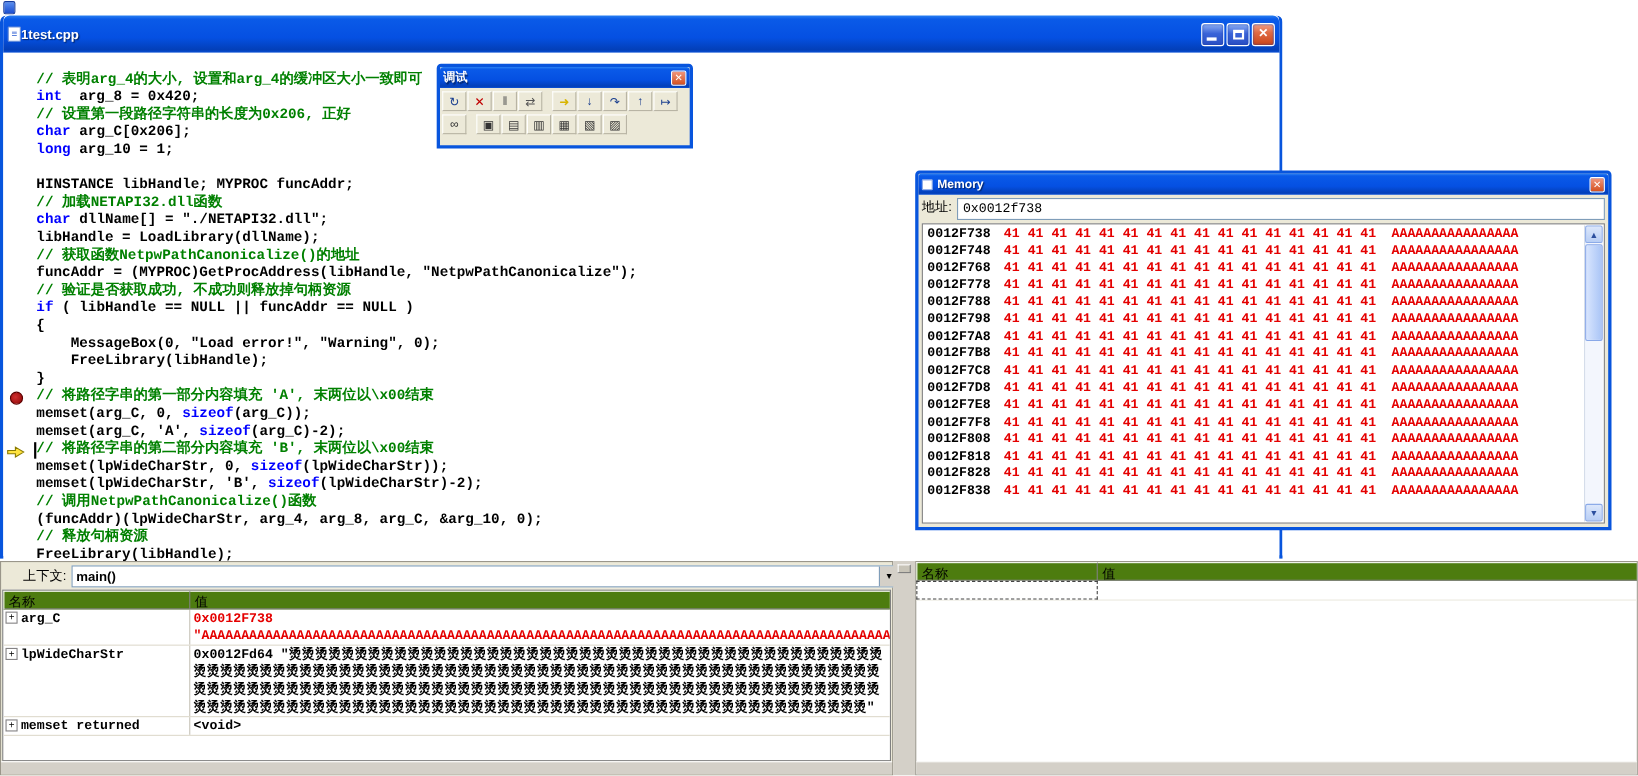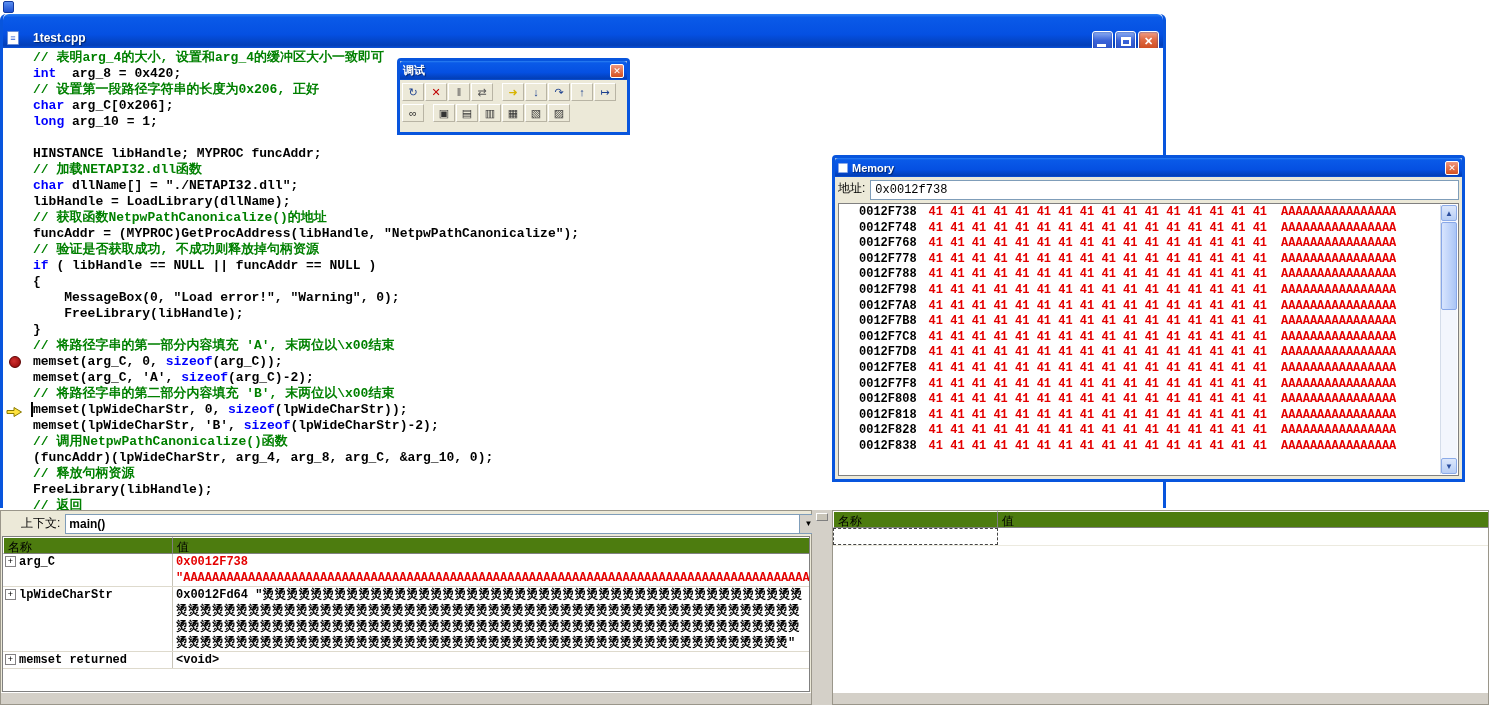--- a/index.html
+++ b/index.html
@@ -5,39 +5,39 @@
   *{margin:0;padding:0;box-sizing:border-box}
   html,body{width:1489px;height:705px}
   body{position:relative;background:#fff;font-family:"Liberation Sans",sans-serif;overflow:hidden}
 
   
   .bg-icon{position:absolute;left:3px;top:1px;width:11px;height:12px;border-radius:2px;
     background:linear-gradient(#5a8ef0,#1c4fd0);border:1px solid #133a9e}
 
   
   .xp-grad{background:linear-gradient(180deg,#2a80f2 0%,#0a5ae8 10%,#0550e2 60%,#033fb8 92%,#0a51d8 100%)}
-  .titlebar{height:24px;display:flex;align-items:flex-start;gap:14px;padding:17px 4px;border-radius:6px 6px 0 0;color:#fff}
+  .titlebar{height:24px;display:flex;align-items:center;gap:0;padding:17px 4px;border-radius:6px 6px 0 0;color:#fff}
   .title-text{font-weight:bold;font-size:12px;color:#fff;text-shadow:1px 1px 1px #01246a}
   .doc-icon{width:12px;height:14px;background:#fff;border:1px solid #6a8ed8;border-radius:1px;
     font-size:9px;line-height:12px;text-align:center;color:#2a5ad0}
   .doc-icon::before{content:"≡"}
   .win-btns{margin-left:auto;display:flex;gap:2px}
   .win-btn{width:21px;height:21px;border:1px solid #fff;border-radius:3px;position:relative;cursor:pointer;
     background:linear-gradient(180deg,#8fb0f4,#3a63d8 45%,#2a4fc4);box-shadow:inset 0 0 2px #1a3a9e}
   .win-btn .glyph-min{position:absolute;left:4px;bottom:4px;width:9px;height:3px;background:#fff}
   .win-btn .glyph-max{position:absolute;left:5px;top:5px;width:10px;height:9px;border:2px solid #fff;border-top-width:3px}
   .win-btn.close{background:linear-gradient(180deg,#f2a088,#e06b44 40%,#ca4418);color:#fff;font-size:11px;
     font-weight:bold;text-align:center;line-height:19px}
   .win-btn.close::before{content:"✕"}
 
   
   .main-window{position:absolute;left:0;top:14px;width:1166px;height:494px;background:#fff;
     border:3px solid #0855dd;border-top:none;border-radius:6px 6px 0 0}
   .editor{position:relative;height:calc(100% - 24px);background:#fff;overflow:hidden}
-  .code{margin-left:30px;padding-top:2px;font:bold 13px "Liberation Mono","DejaVu Sans Mono",monospace;color:#000}
+  .code{margin-left:30px;padding-top:16px;font:bold 13px "Liberation Mono","DejaVu Sans Mono",monospace;color:#000}
   .code-line{height:16px;line-height:16px;white-space:pre}
   .tok-kw{color:#0000ff}
   .tok-com{color:#008000}
   .tok-plain{color:#000}
   .bp-marker{position:absolute;left:6px;width:12px;height:12px;border-radius:50%;
     background:radial-gradient(circle at 4px 4px,#d03030,#8c0404);border:1px solid #5c0000}
   .cur-marker{position:absolute;left:3px;width:18px;height:12px}
   .caret{position:absolute;left:28px;width:2px;height:15px;background:#000}
 
   
@@ -58,21 +58,21 @@
   .tb-sep{width:7px}
 
   
   .memory-window{position:absolute;left:832px;top:155px;width:633px;height:327px;
     border:3px solid #0855dd;border-radius:4px 4px 0 0;background:#ece9d8}
   .mem-client{height:calc(100% - 19px);padding:3px;display:flex;flex-direction:column;gap:3px}
   .addr-row{display:flex;align-items:flex-start;gap:5px;flex:none}
   .addr-label{font-size:12px;color:#000;white-space:nowrap}
   .addr-input{flex:1;height:20px;border:1px solid #7f9db9;background:#fff;
     font:12px "Liberation Mono","DejaVu Sans Mono",monospace;padding:1px 4px}
-  .mem-dump{flex:1;background:#fff;border:1px solid #808080;position:relative;overflow:hidden;padding:1px 2px 0 20px}
+  .mem-dump{flex:1;background:#fff;border:1px solid #808080;position:relative;overflow:hidden;padding:1px 2px 0 4px}
   .mem-row{font:bold 12px "Liberation Mono","DejaVu Sans Mono",monospace;line-height:15.6px;white-space:pre}
   .mem-addr{color:#000;margin-right:12px}
   .mem-bytes{color:#e40000;margin-right:14px}
   .mem-ascii{color:#e40000}
   .scrollbar{position:absolute;top:1px;right:1px;bottom:1px;width:17px;background:#f3f6fd;
     border-left:1px solid #d5ddea;display:flex;flex-direction:column}
   .sb-arrow{flex:none;height:16px;background:linear-gradient(180deg,#dce7fb,#b8cef5);border:1px solid #8cabe8;
     border-radius:2px;color:#2c4f9e;font-size:8px;text-align:center;line-height:15px;cursor:pointer}
   .sb-arrow.up::before{content:"▲"}
   .sb-arrow.down{margin-top:auto}

